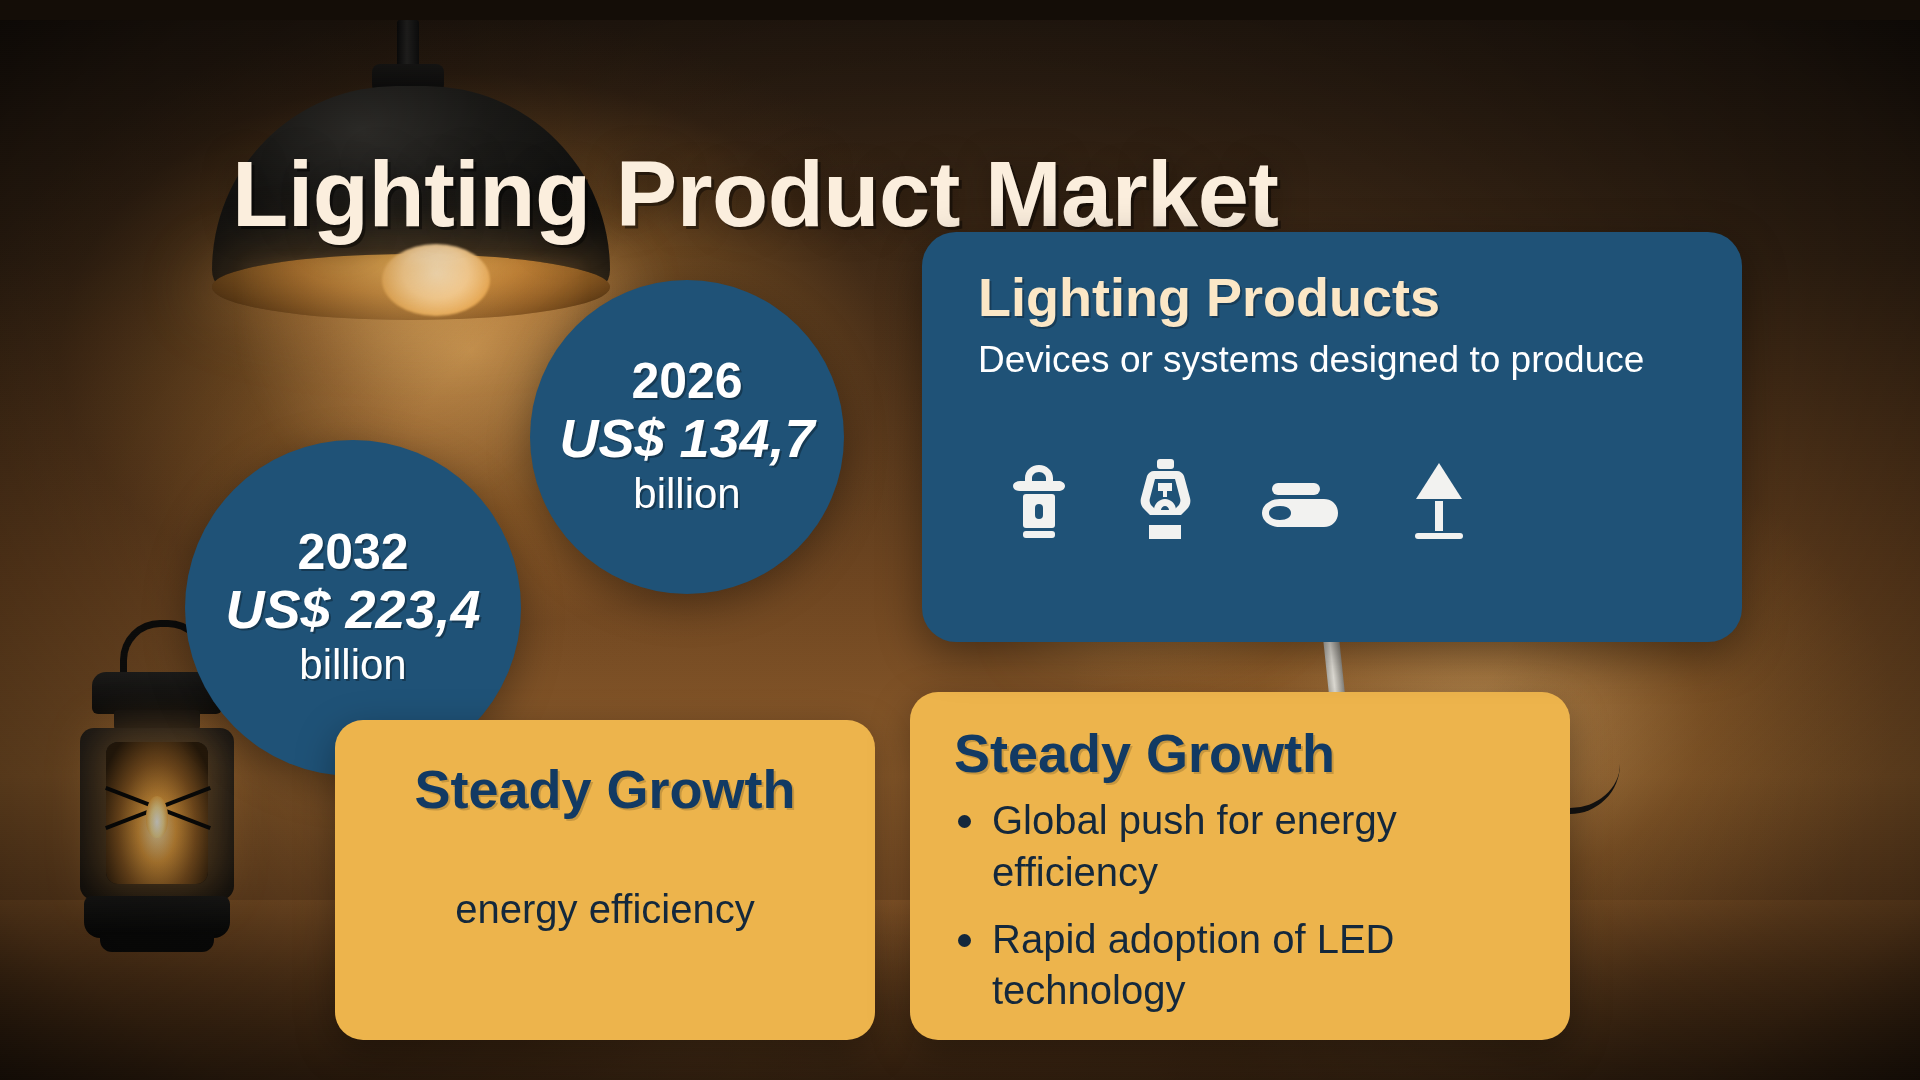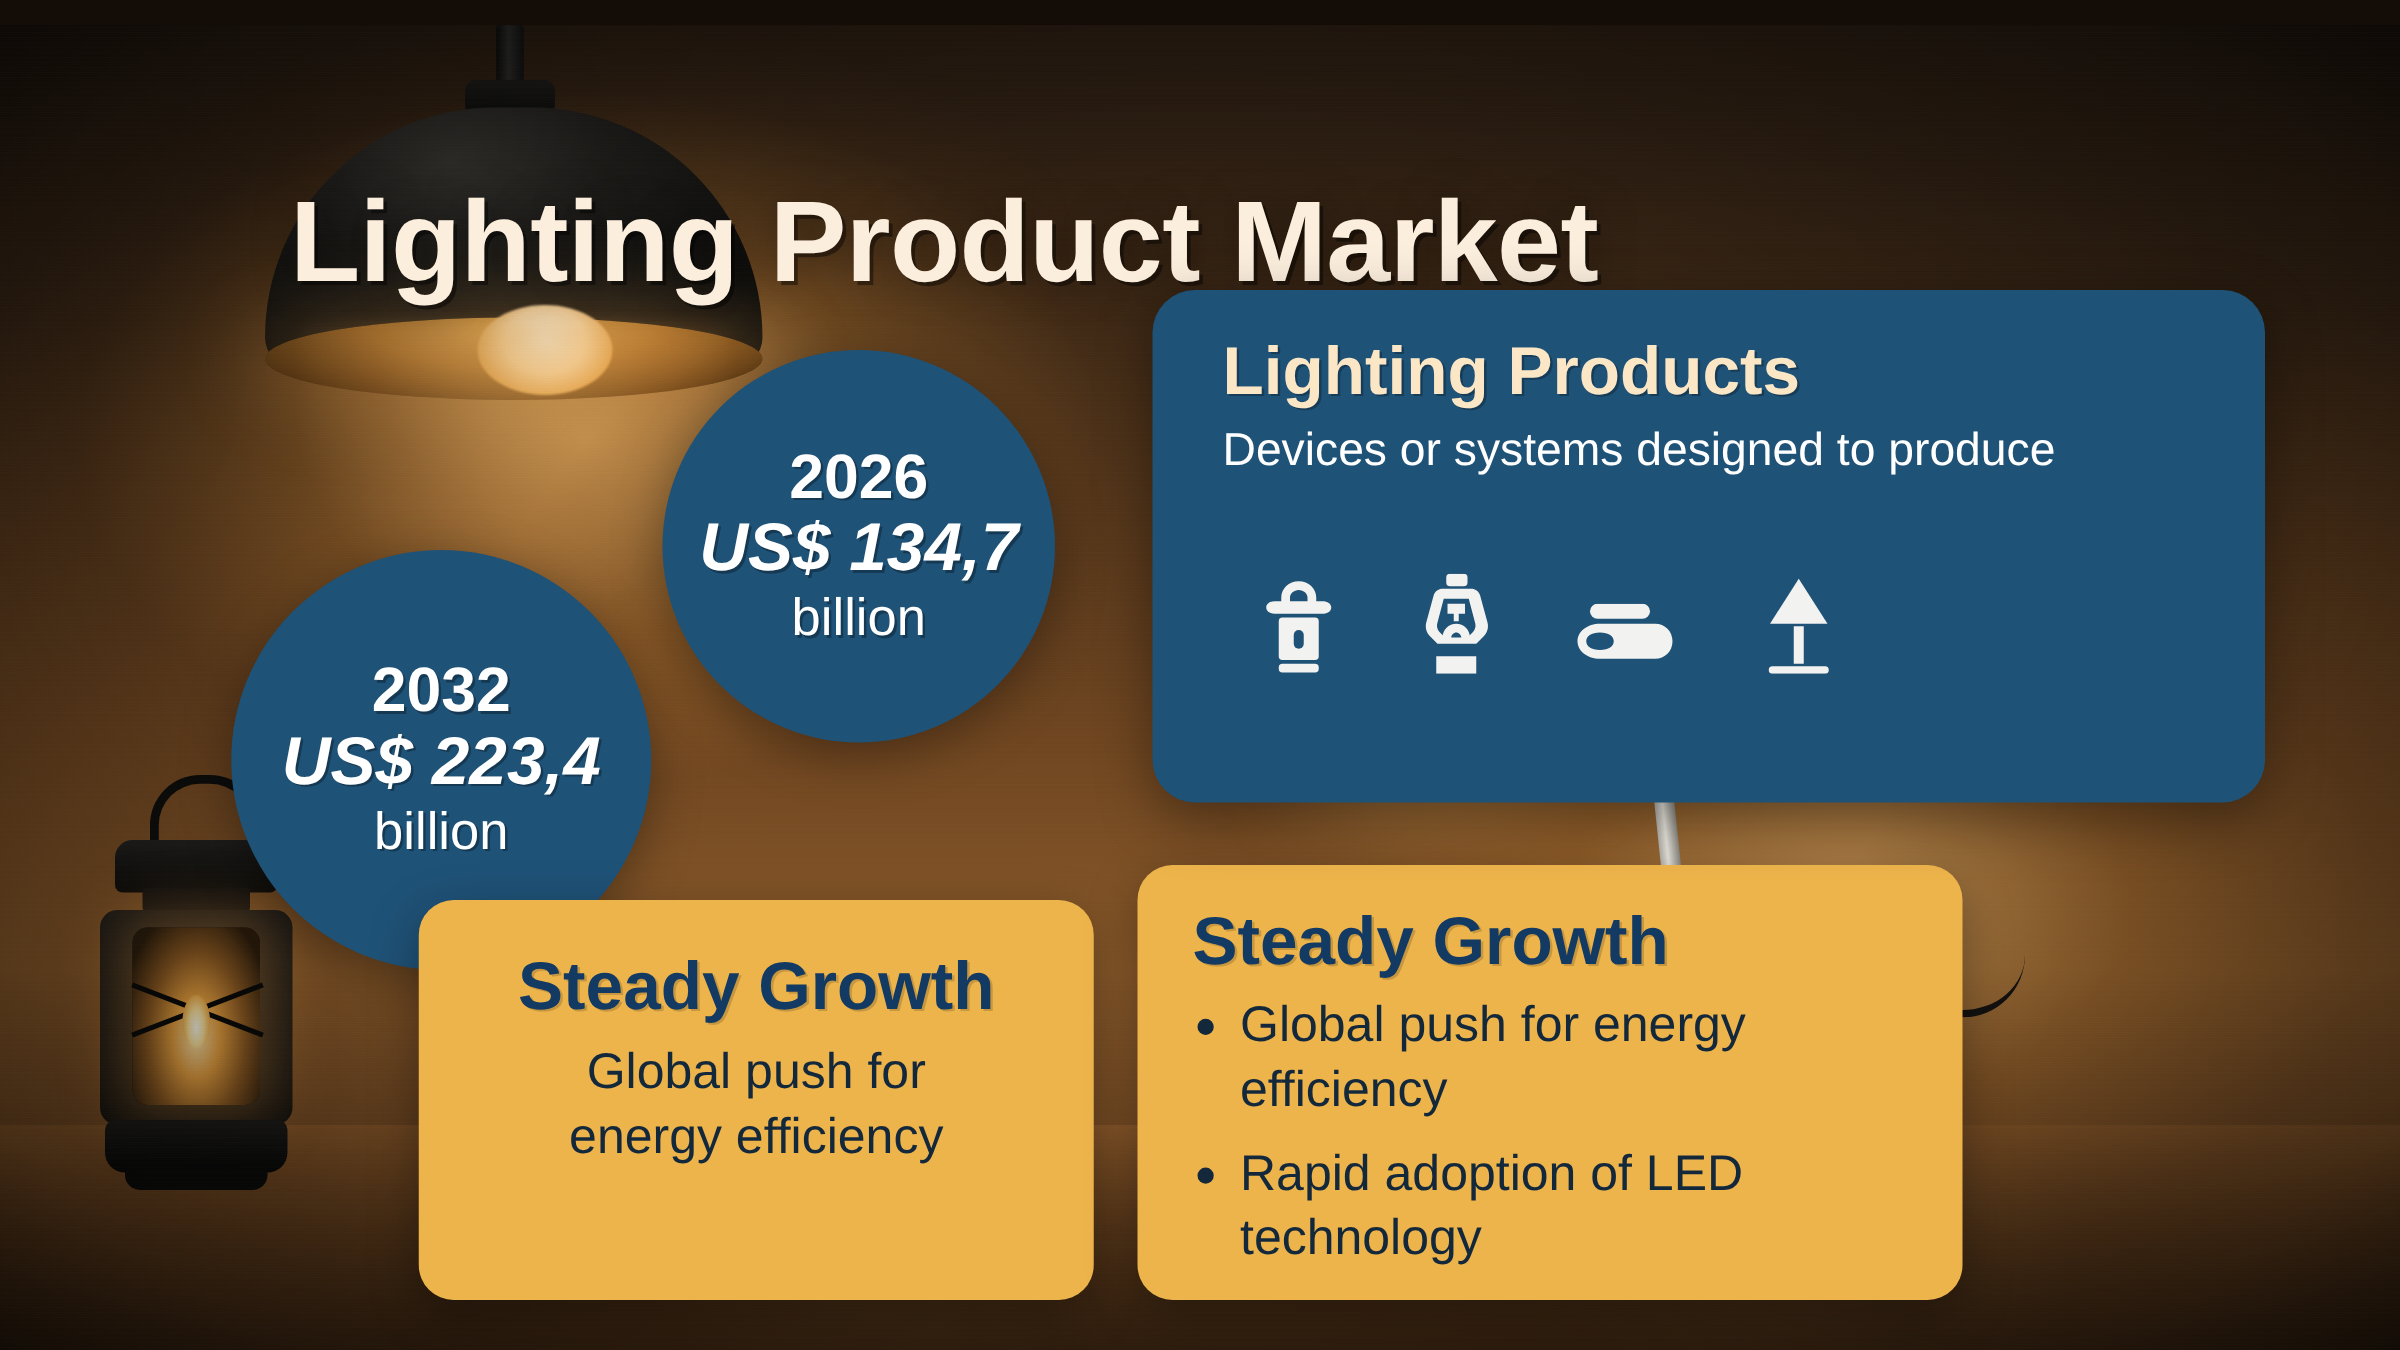--- a/index.html
+++ b/index.html
@@ -120,21 +120,21 @@
   .circle{position:absolute;border-radius:50%;background:#1f5277;
     display:flex;flex-direction:column;align-items:center;justify-content:center;
     color:#ffffff;text-align:center;box-shadow:0 10px 40px rgba(0,0,0,.35);}
   .c-2032{left:185px;top:420px;width:336px;height:336px;z-index:3;}
   .c-2024{left:530px;top:260px;width:314px;height:314px;z-index:4;}
   .c-year{font-size:50px;font-weight:700;line-height:1.06;text-shadow:2px 2px 0 rgba(0,0,0,.30);}
   .c-val{font-size:54px;font-weight:700;line-height:1.12;text-shadow:2px 2px 0 rgba(0,0,0,.30);font-style:italic;}
   .c-unit{font-size:42px;font-weight:400;line-height:1.2;text-shadow:2px 2px 0 rgba(0,0,0,.30);}
 
   
-  .card-blue{position:absolute;left:922px;top:212px;width:890px;height:410px;
+  .card-blue{position:absolute;left:922px;top:212px;width:820px;height:410px;
     background:#1f5277;border-radius:34px;padding:36px 56px 0 56px;box-sizing:border-box;
     box-shadow:0 14px 44px rgba(0,0,0,.38);z-index:5;}
   .cb-title{font-size:54px;font-weight:700;color:#fbe7c6;line-height:1.08;margin:0 0 10px 0;
     text-shadow:2px 2px 0 rgba(0,0,0,.26);}
   .cb-body{font-size:37px;font-weight:400;color:#ffffff;line-height:1.30;margin:0;}
   .cb-icons{display:flex;gap:60px;align-items:flex-end;margin-top:26px;padding-left:28px;}
   .cb-icons svg{display:block;}
 
   
   .card-yellow{position:absolute;background:#edb44c;border-radius:28px;
@@ -264,21 +264,21 @@
           <path d="M14 72h42c2 0 3 1 3 3s-1 3-3 3H14c-2 0-3-1-3-3s1-3 3-3z"></path>
         </svg>
       </span>
 
     </div>
   </div>
 
   <div class="card-yellow cy-left">
     <div class="cy-title">Steady Growth</div>
     <p class="cy-text">
-      <span>Global push for</span><br>
+      <br>
       <span>energy efficiency</span>
     </p>
   </div>
 
   <div class="card-yellow cy-right">
     <div class="cy-title">Steady Growth</div>
     <ul class="cy-list">
       <li>Global push for energy efficiency</li>
       <li>Rapid adoption of LED technology</li>
     </ul>

